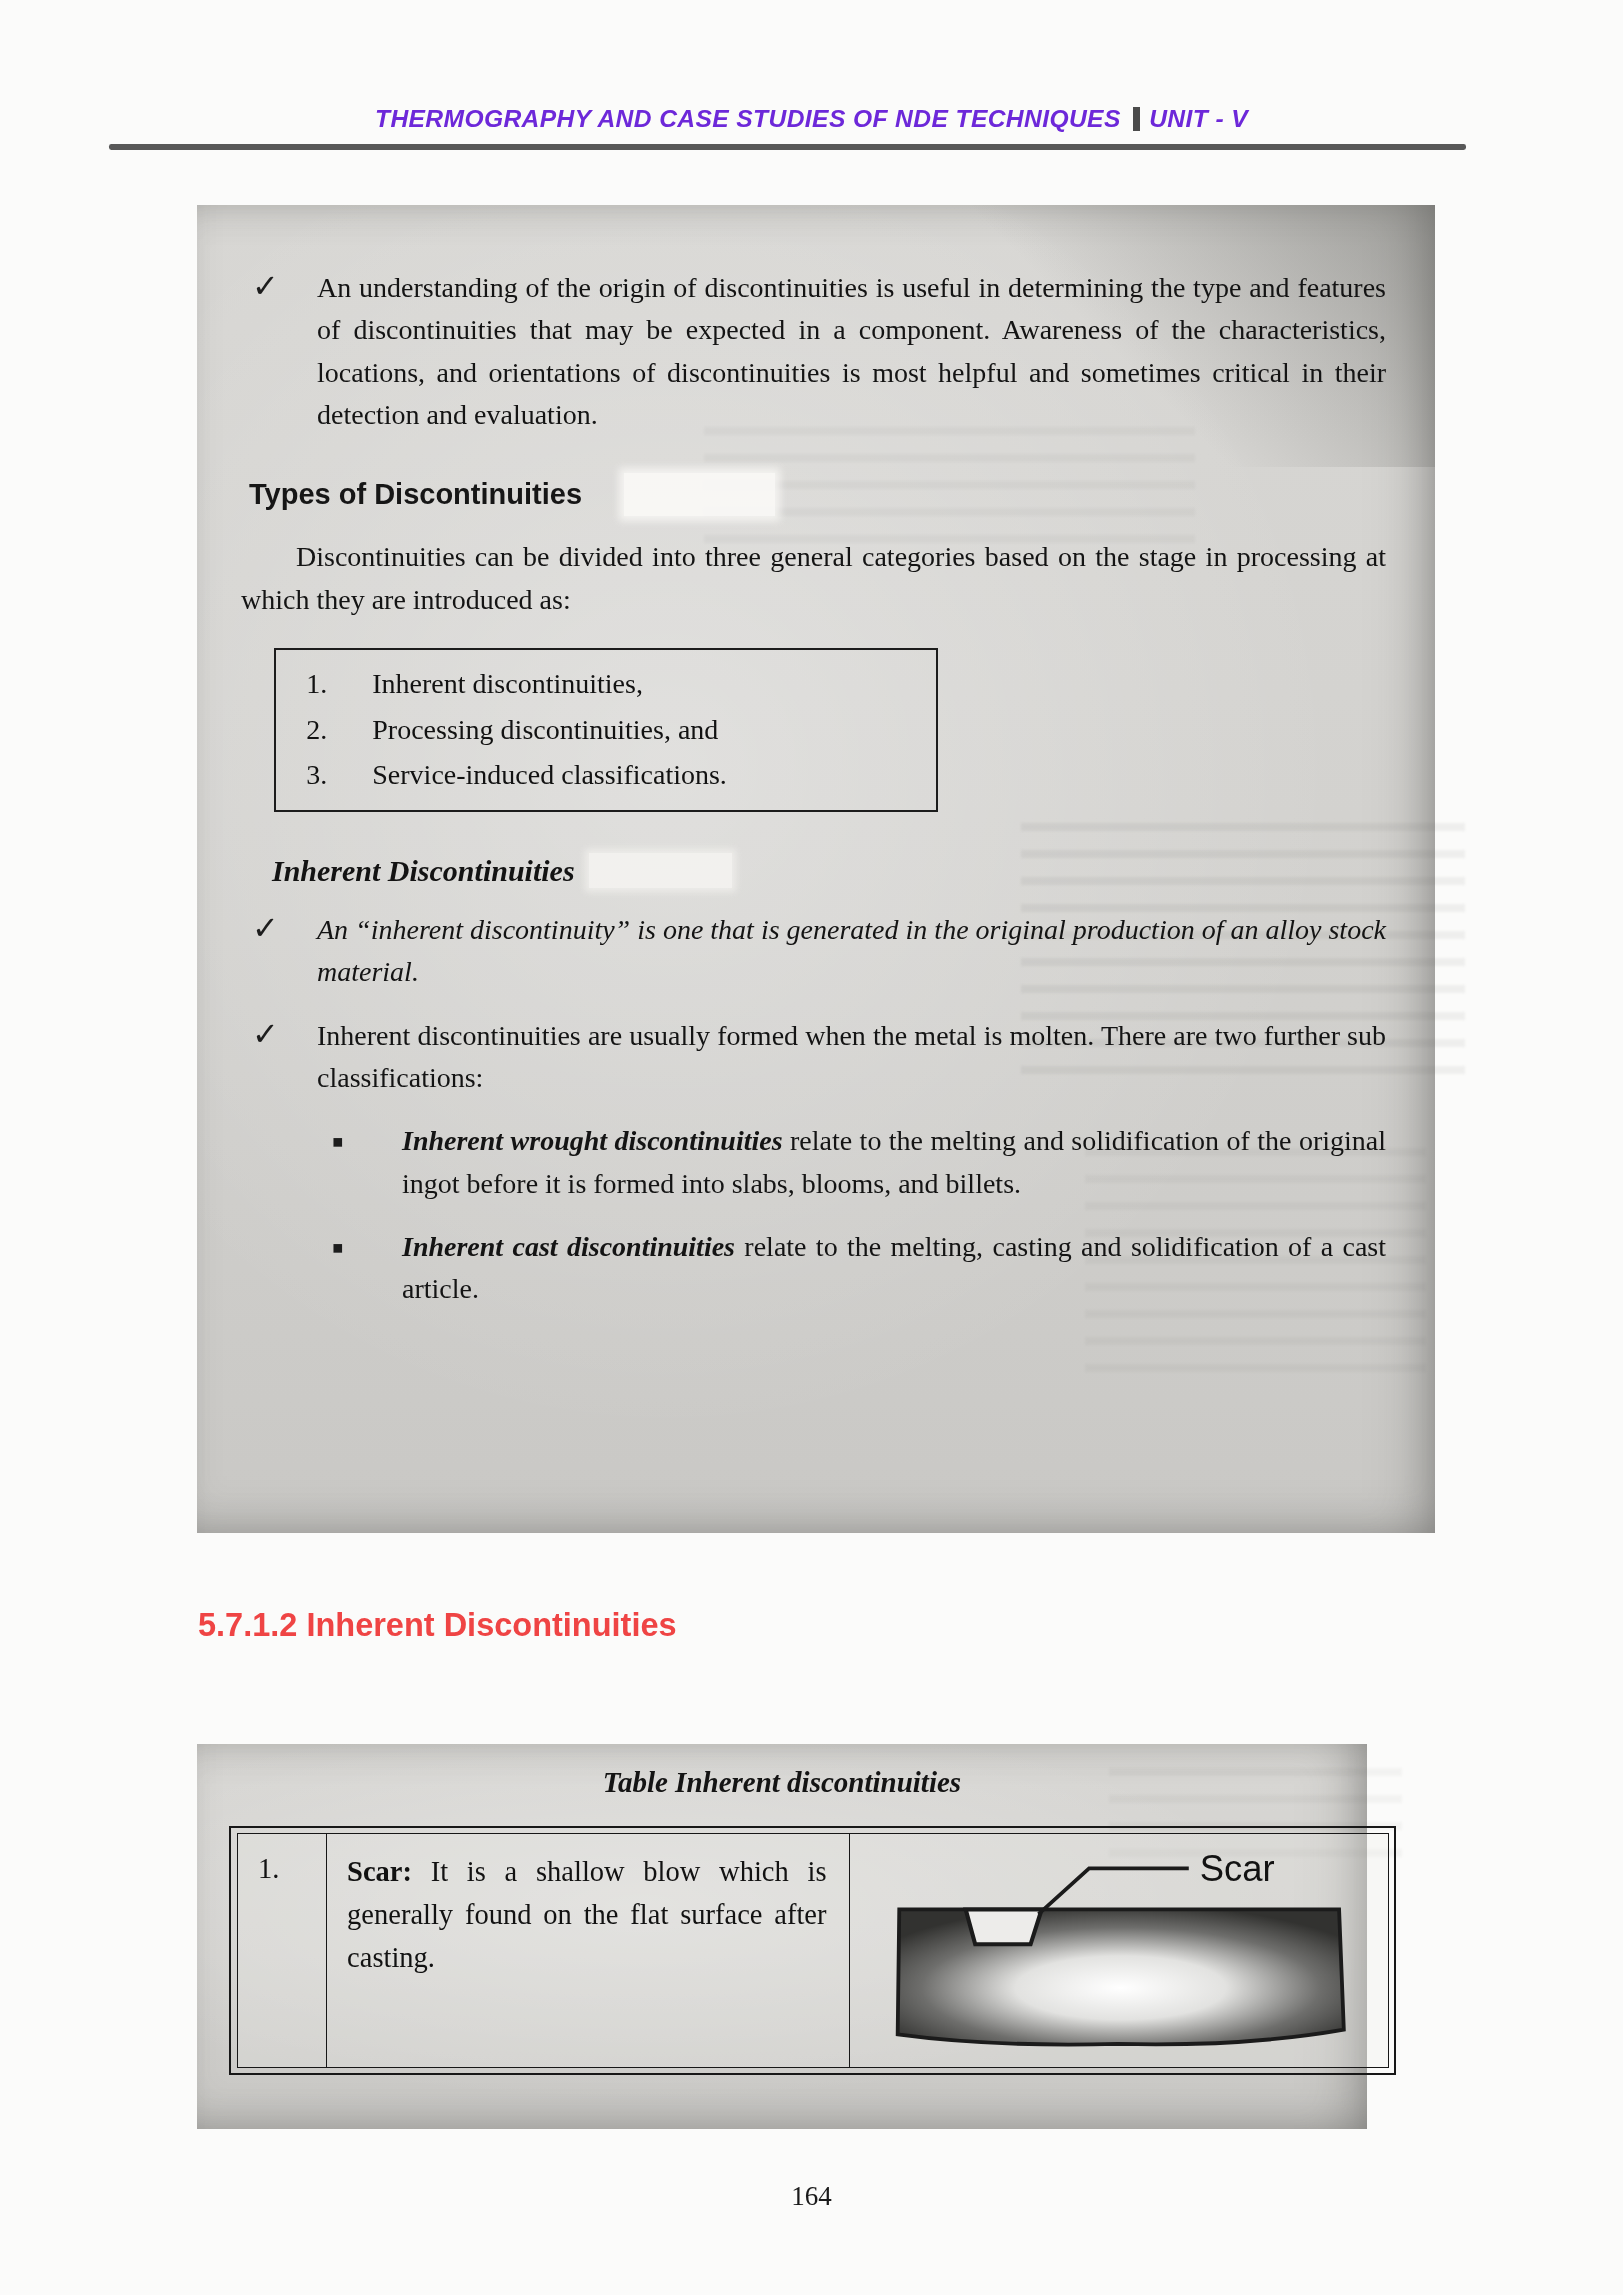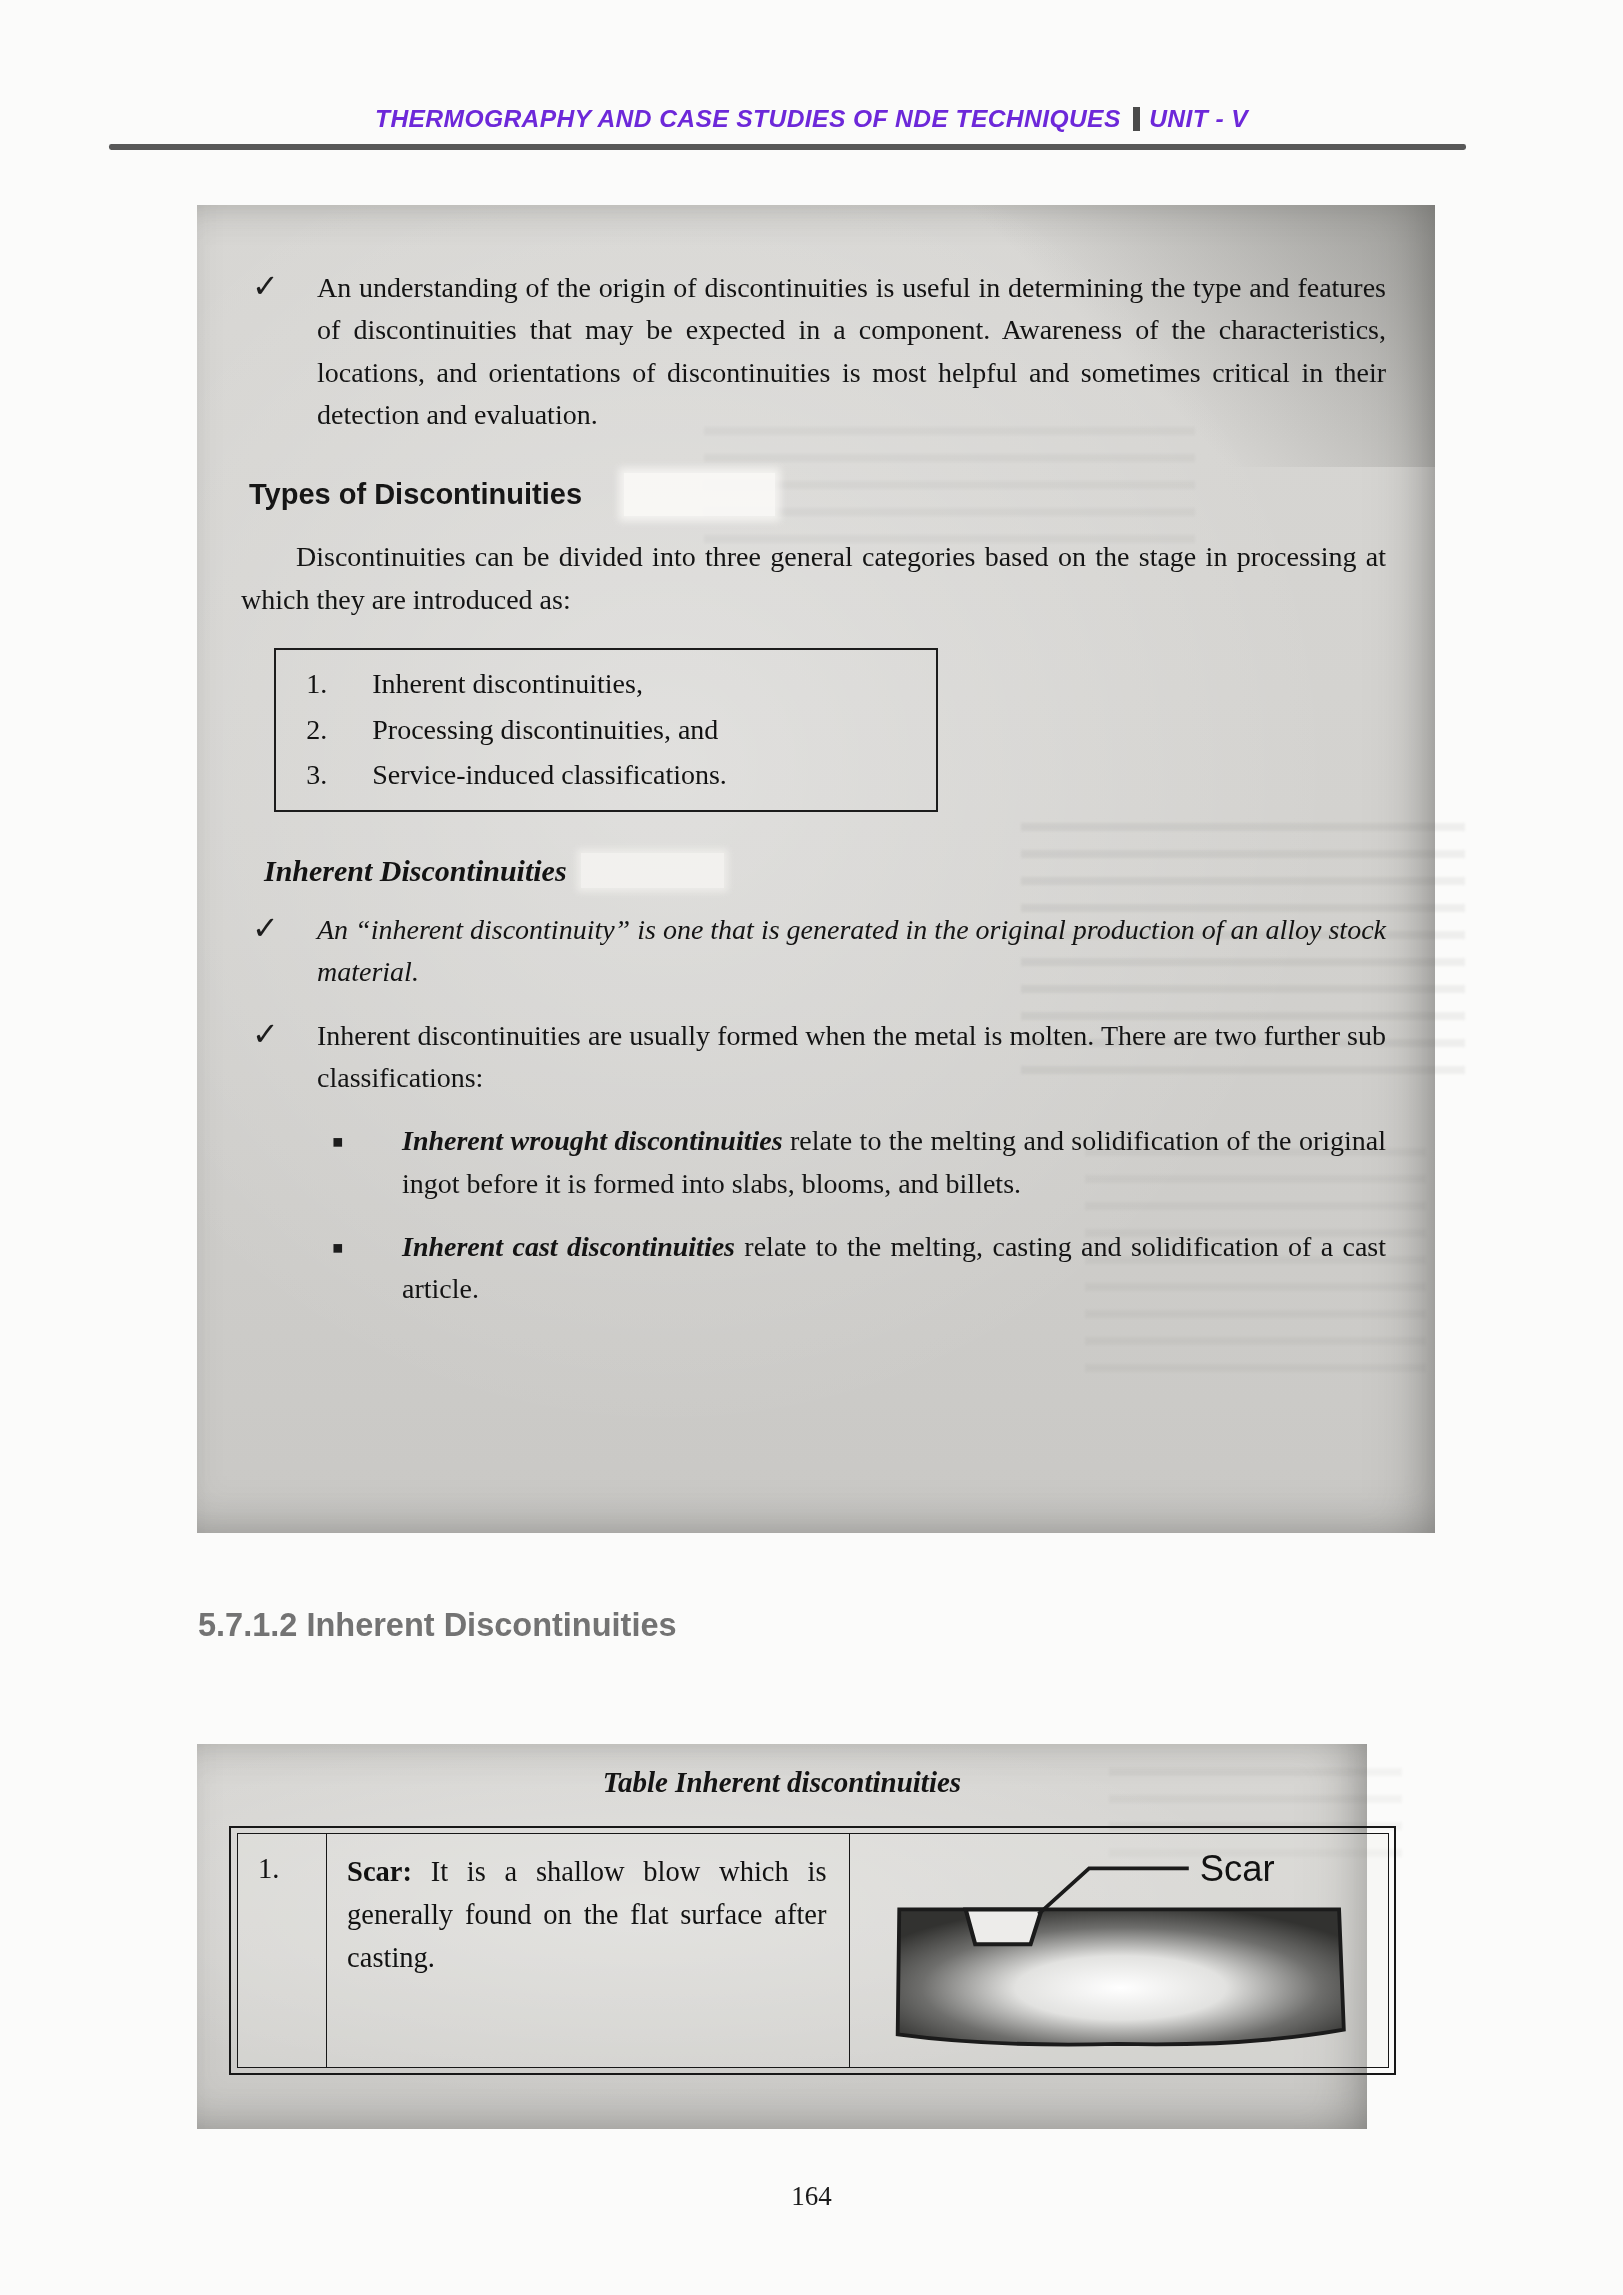--- a/index.html
+++ b/index.html
@@ -84,38 +84,38 @@
   }
 
   .list-box {
     margin:27px 0 0 33px; width:664px;
     border:2.4px solid #1c1c1c; padding:11px 14.3px 12.7px 14.3px;
   }
   .list-item { display:flex; font-size:28px; line-height:1.62; }
   .list-num { flex:0 0 82px; padding-left:16px; }
   .list-label { flex:1; }
 
-  .inherent-heading-row { display:flex; align-items:center; margin-top:41px; margin-left:23px; }
+  .inherent-heading-row { display:flex; align-items:center; margin-top:41px; margin-left:31px; }
   .serif-heading {
     font-weight:bold; font-style:italic; font-size:30px; color:#131313;
   }
   .patch-2 { width:143px; height:35px; margin-left:14.3px; background:rgba(248,247,244,.75); box-shadow:0 0 7.1px 4px rgba(248,247,244,.6); }
 
   .sub-row { display:flex; margin-top:20.6px; margin-left:75px; }
   .sq-glyph {
     flex:0 0 86px; font-family:"DejaVu Sans", sans-serif;
     font-size:17.4px; color:#1d1d1d; padding:11px 0 0 16px;
   }
   .lead-bi { font-weight:bold; font-style:italic; }
 
   
   .section-heading {
     position:absolute; top:1607px; left:198px;
     font-family:"Liberation Sans", sans-serif;
-    font-weight:bold; font-size:32.5px; color:#737373;
+    font-weight:bold; font-size:32.5px; color:#ef4444;
   }
 
   .table-title {
     text-align:center; margin-top:4.8px;
     font-weight:bold; font-style:italic; font-size:29px; color:#141414;
   }
 
   .table-outer {
     margin:27px auto 0 auto; width:1167px;
     border:2.4px solid #171717; padding:4.8px 5.5px;

